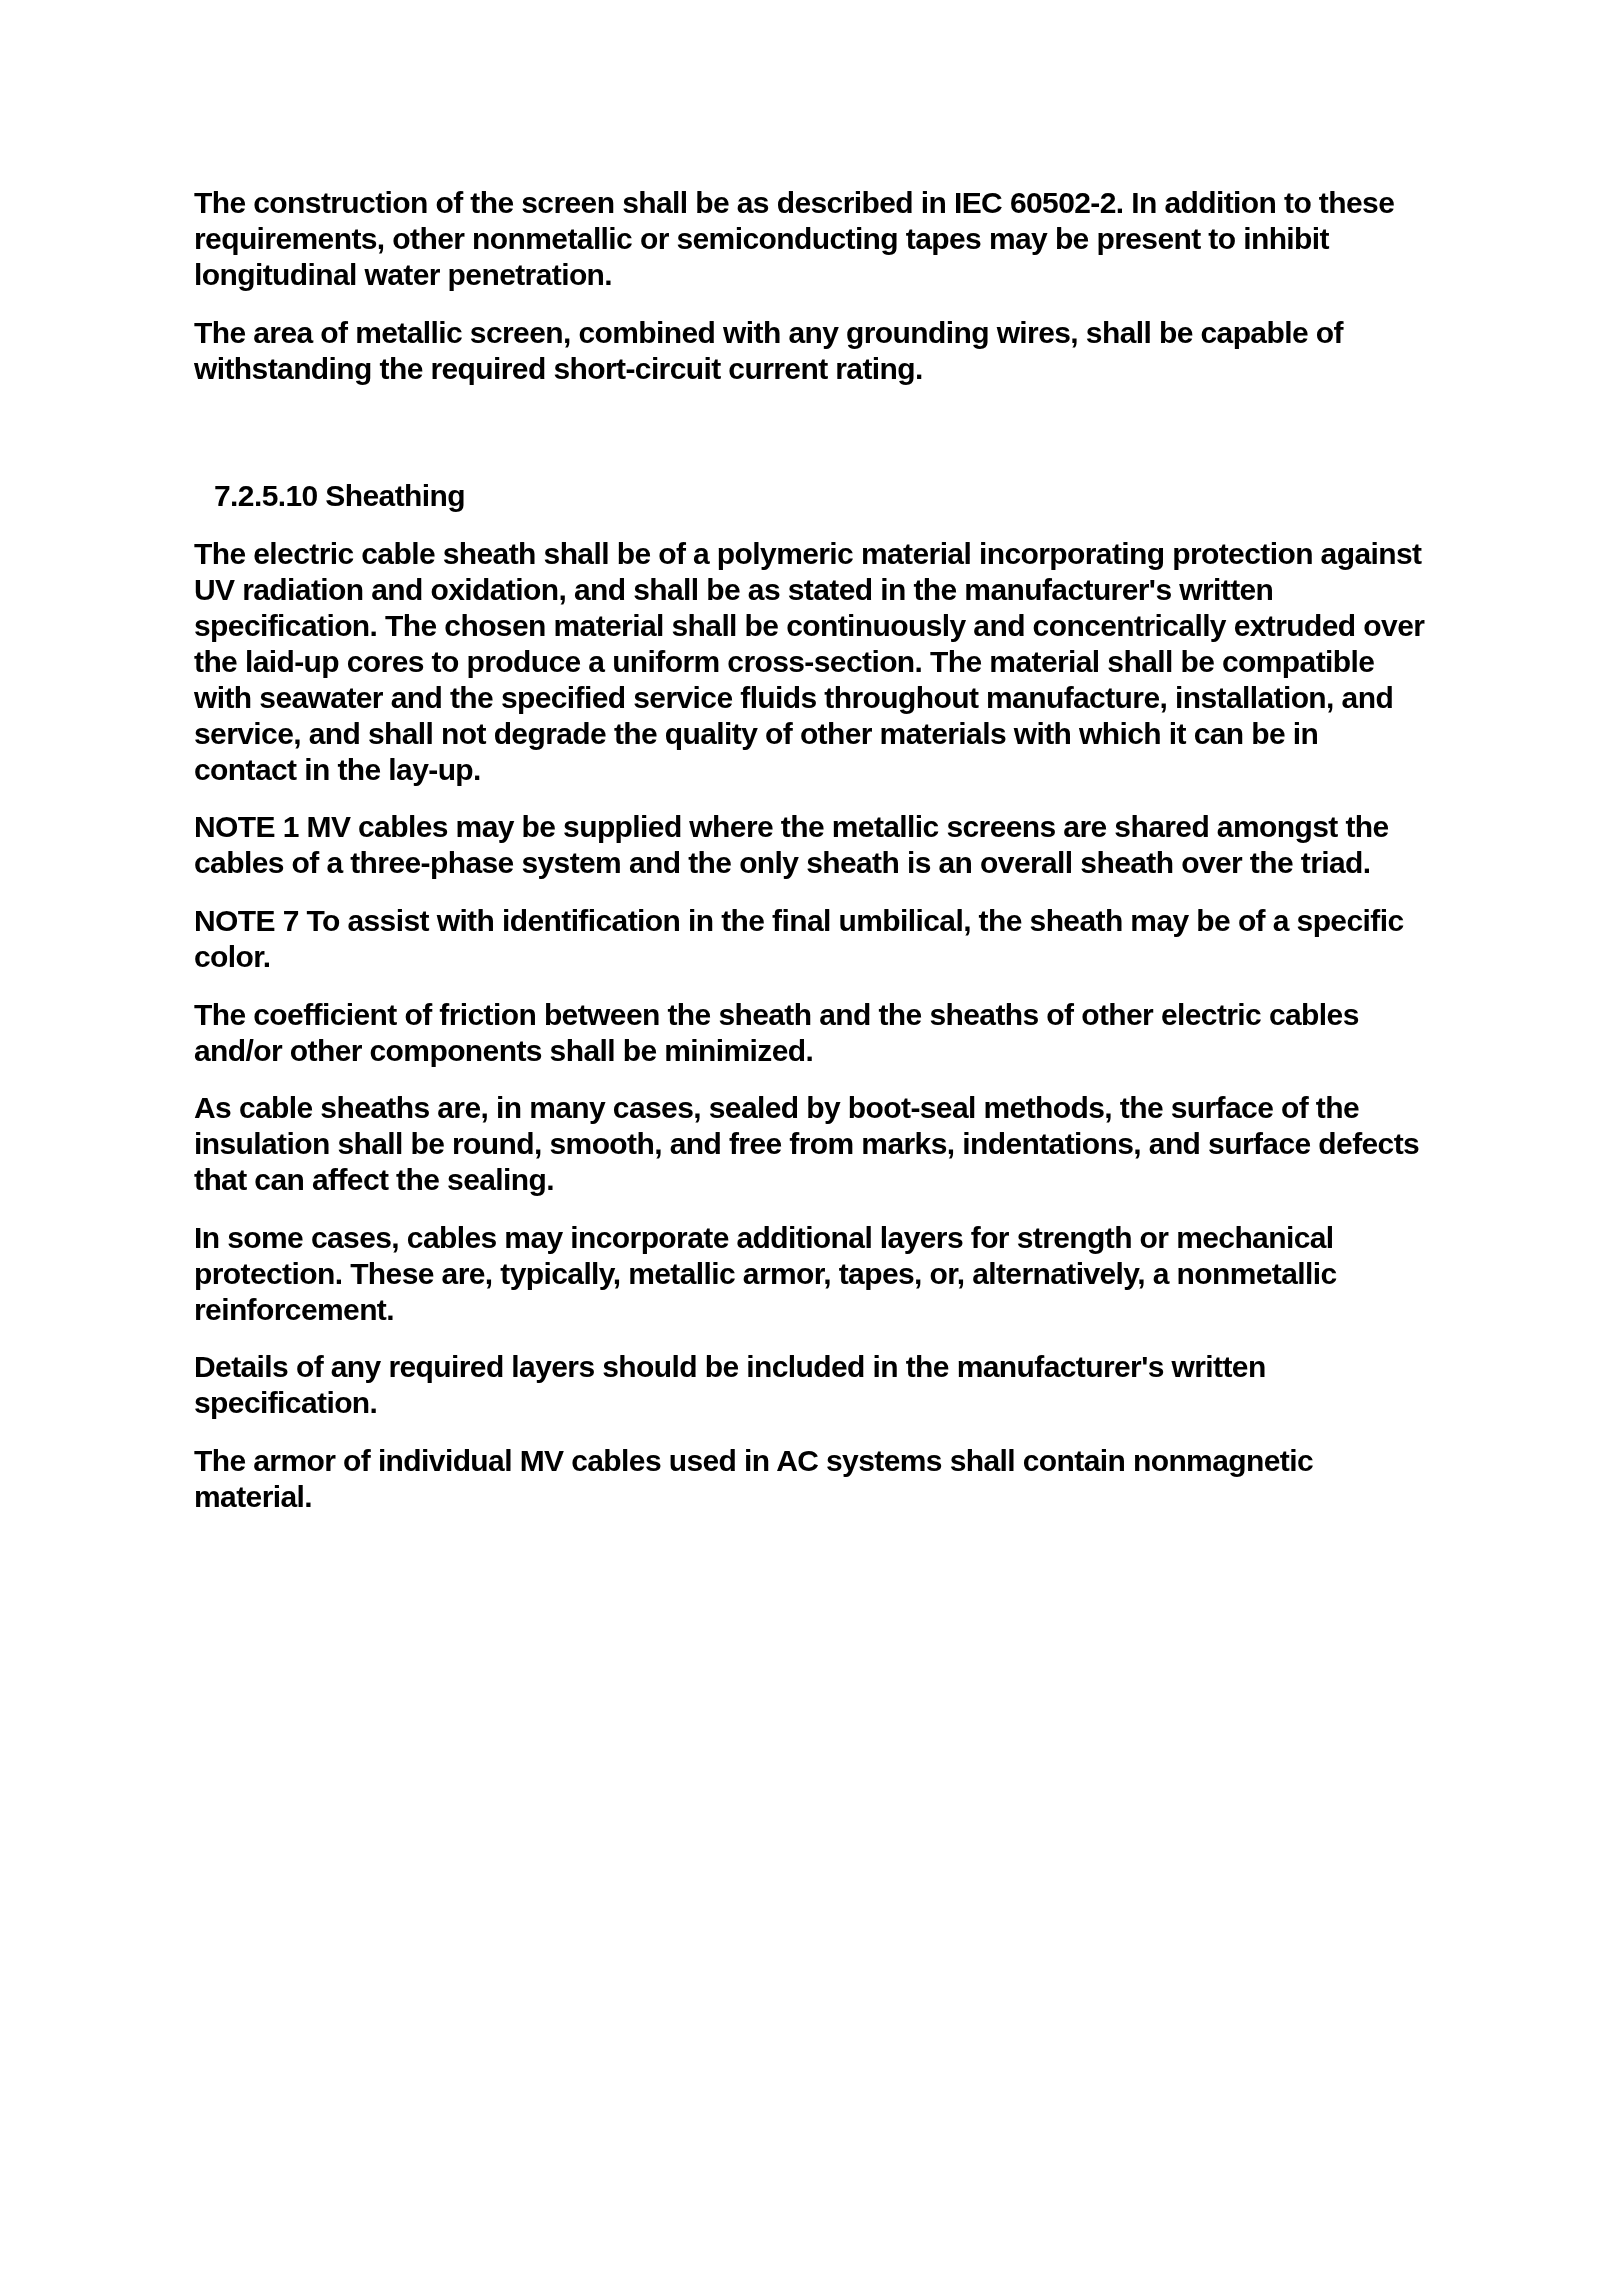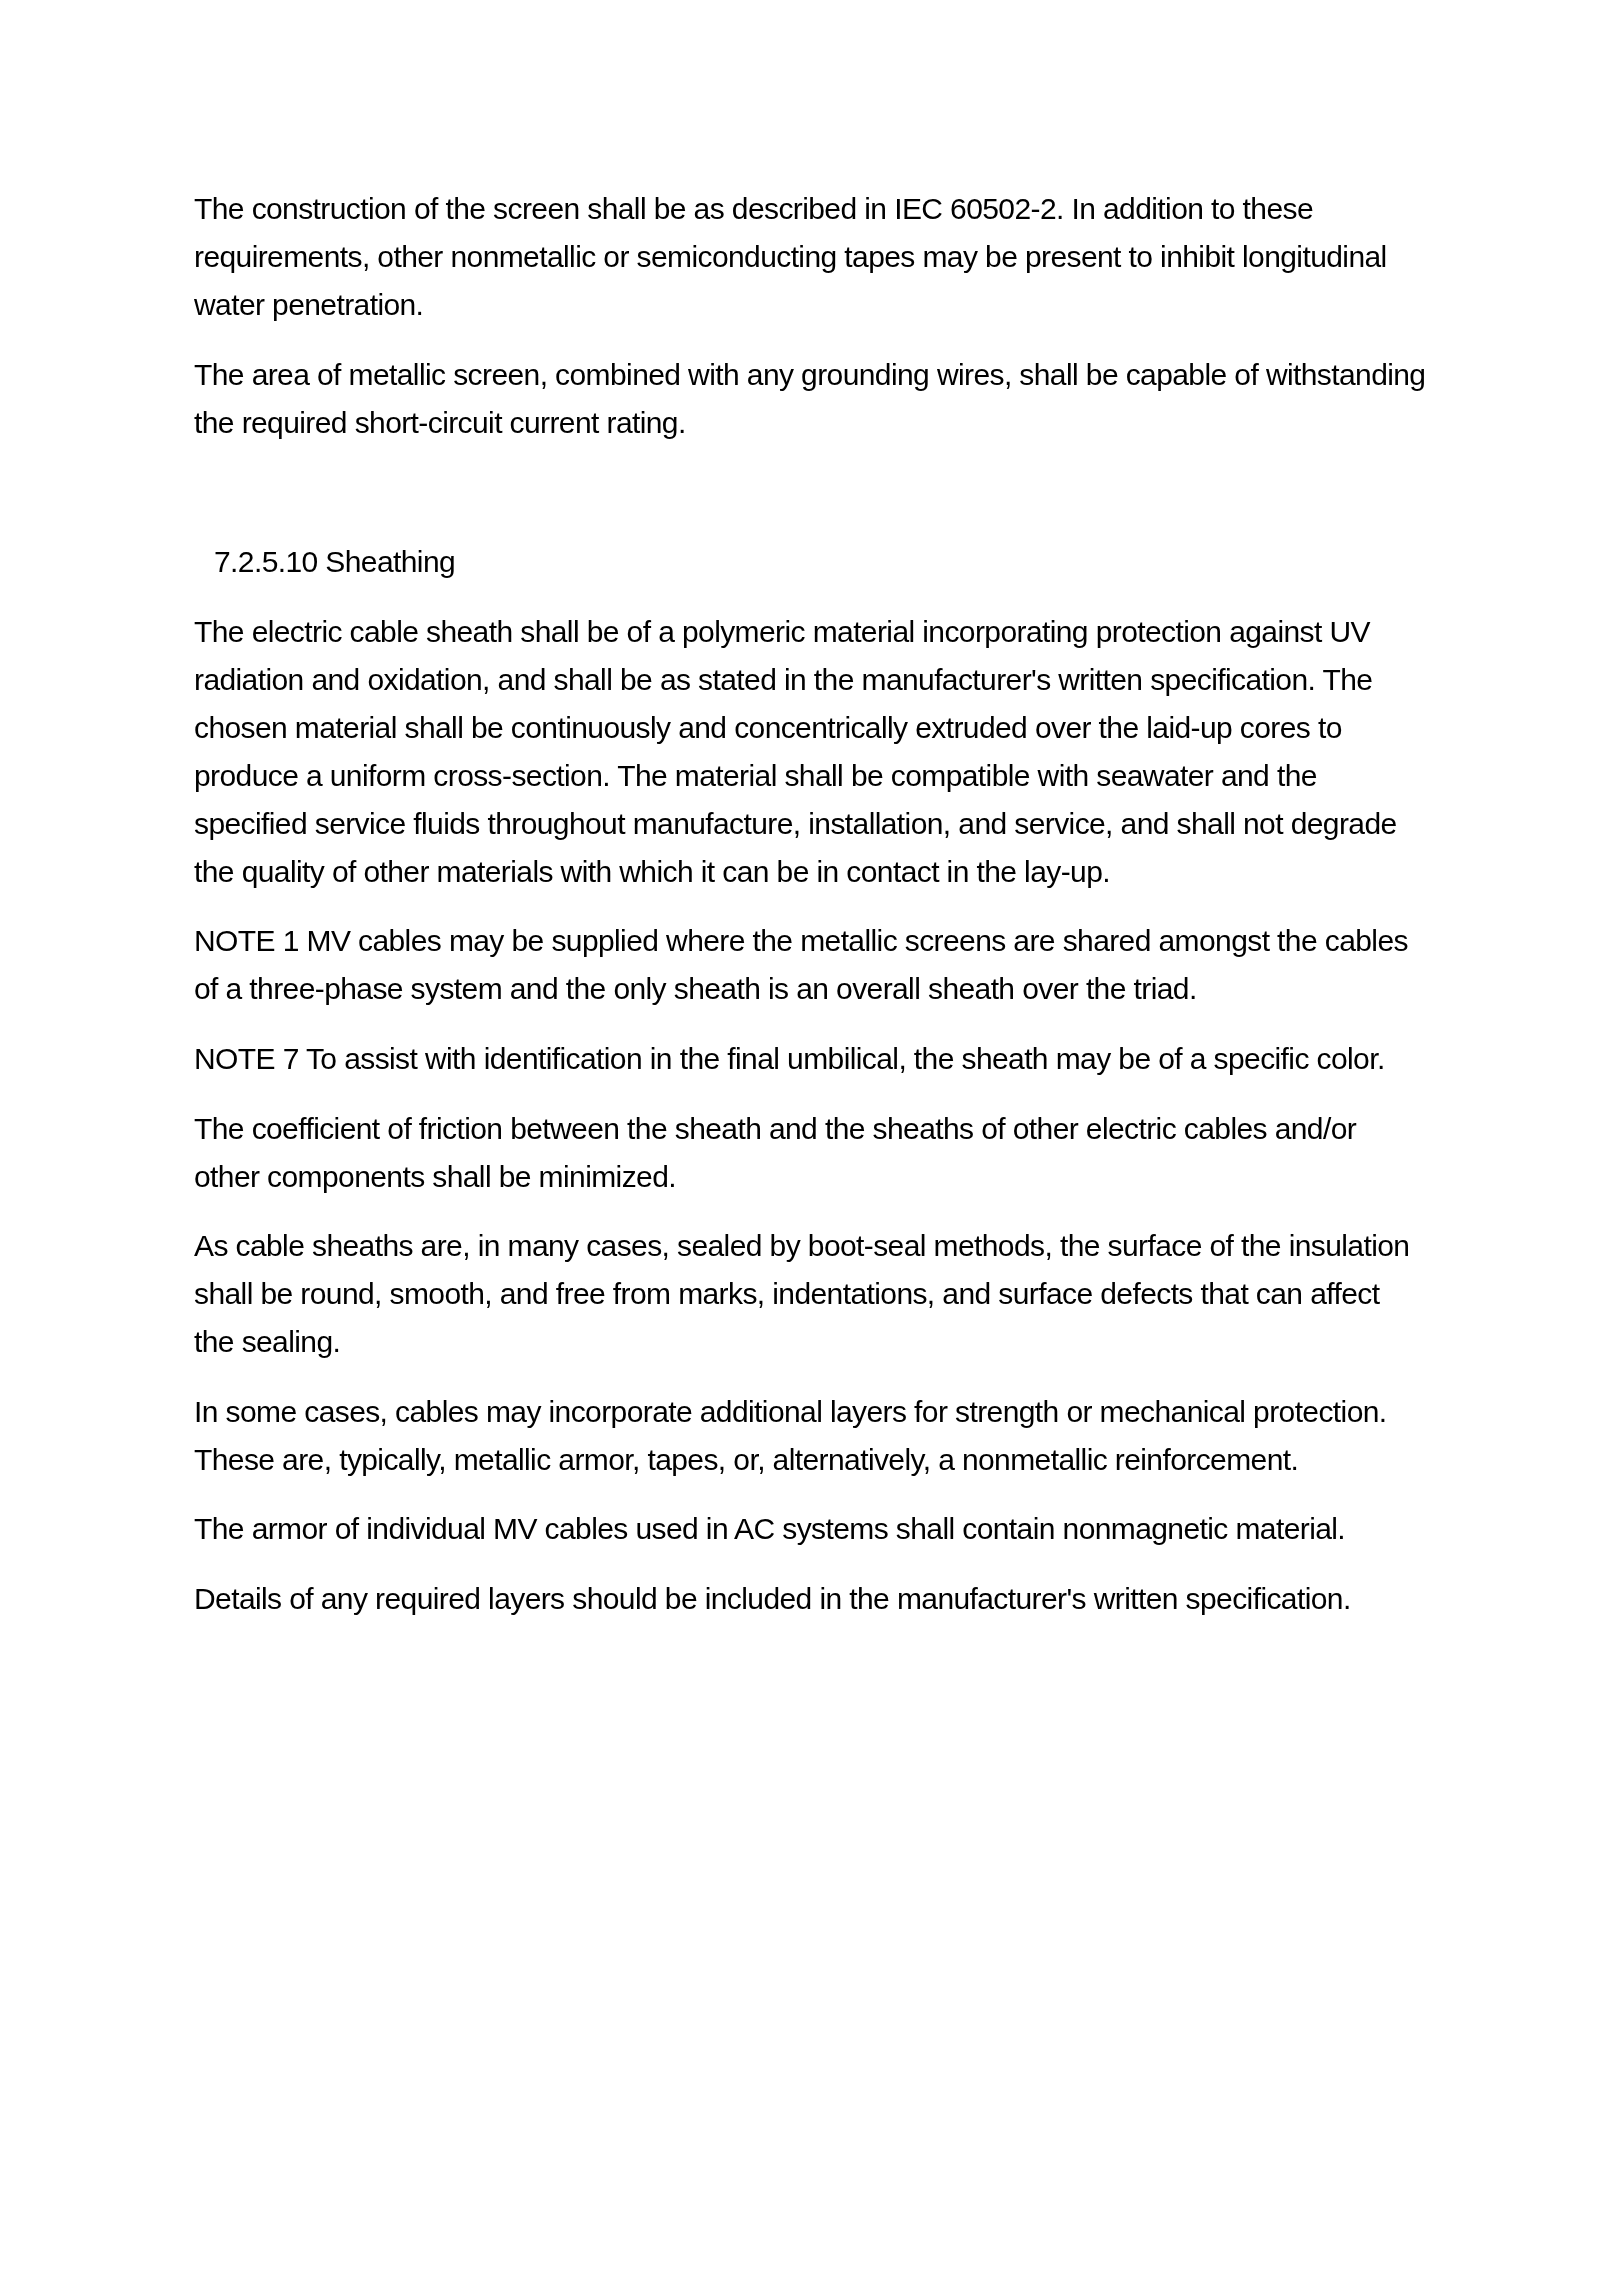--- a/index.html
+++ b/index.html
@@ -16,23 +16,23 @@
     padding: 185px 196px 0 194px;
     display: flex;
     flex-direction: column;
     overflow: hidden;
     font-family: "Liberation Sans", "DejaVu Sans", sans-serif;
     color: #000000;
   }
   .doc-block {
     margin: 0 0 21.6px 0;
     font-size: 30px;
-    line-height: 48px;
+    line-height: 36px;
     letter-spacing: -0.6px;
-    font-weight: 400;
+    font-weight: 700;
     color: #000000;
   }
   .doc-block.heading {
     margin-top: 70px; 
     margin-left: 20px;
   }
 </style>
 </head>
 <body>
 
@@ -40,17 +40,17 @@
   <div style="display:flex; flex-direction:column;">
       <p class="doc-block">The construction of the screen shall be as described in IEC 60502-2. In addition to these requirements, other nonmetallic or semiconducting tapes may be present to inhibit longitudinal water penetration.</p>
       <p class="doc-block">The area of metallic screen, combined with any grounding wires, shall be capable of withstanding the required short-circuit current rating.</p>
       <p class="doc-block heading">7.2.5.10 Sheathing</p>
       <p class="doc-block">The electric cable sheath shall be of a polymeric material incorporating protection against UV radiation and oxidation, and shall be as stated in the manufacturer's written specification. The chosen material shall be continuously and concentrically extruded over the laid-up cores to produce a uniform cross-section. The material shall be compatible with seawater and the specified service fluids throughout manufacture, installation, and service, and shall not degrade the quality of other materials with which it can be in contact in the lay-up.</p>
       <p class="doc-block">NOTE 1 MV cables may be supplied where the metallic screens are shared amongst the cables of a three-phase system and the only sheath is an overall sheath over the triad.</p>
       <p class="doc-block">NOTE 7 To assist with identification in the final umbilical, the sheath may be of a specific color.</p>
       <p class="doc-block">The coefficient of friction between the sheath and the sheaths of other electric cables and/or other components shall be minimized.</p>
       <p class="doc-block">As cable sheaths are, in many cases, sealed by boot-seal methods, the surface of the insulation shall be round, smooth, and free from marks, indentations, and surface defects that can affect the sealing.</p>
       <p class="doc-block">In some cases, cables may incorporate additional layers for strength or mechanical protection. These are, typically, metallic armor, tapes, or, alternatively, a nonmetallic reinforcement.</p>
+      <p class="doc-block">Details of any required layers should be included in the manufacturer's written specification.</p>
       <p class="doc-block">The armor of individual MV cables used in AC systems shall contain nonmagnetic material.</p>
-      <p class="doc-block">Details of any required layers should be included in the manufacturer's written specification.</p>
     </div>
 </div>
 
 
 </body></html>

